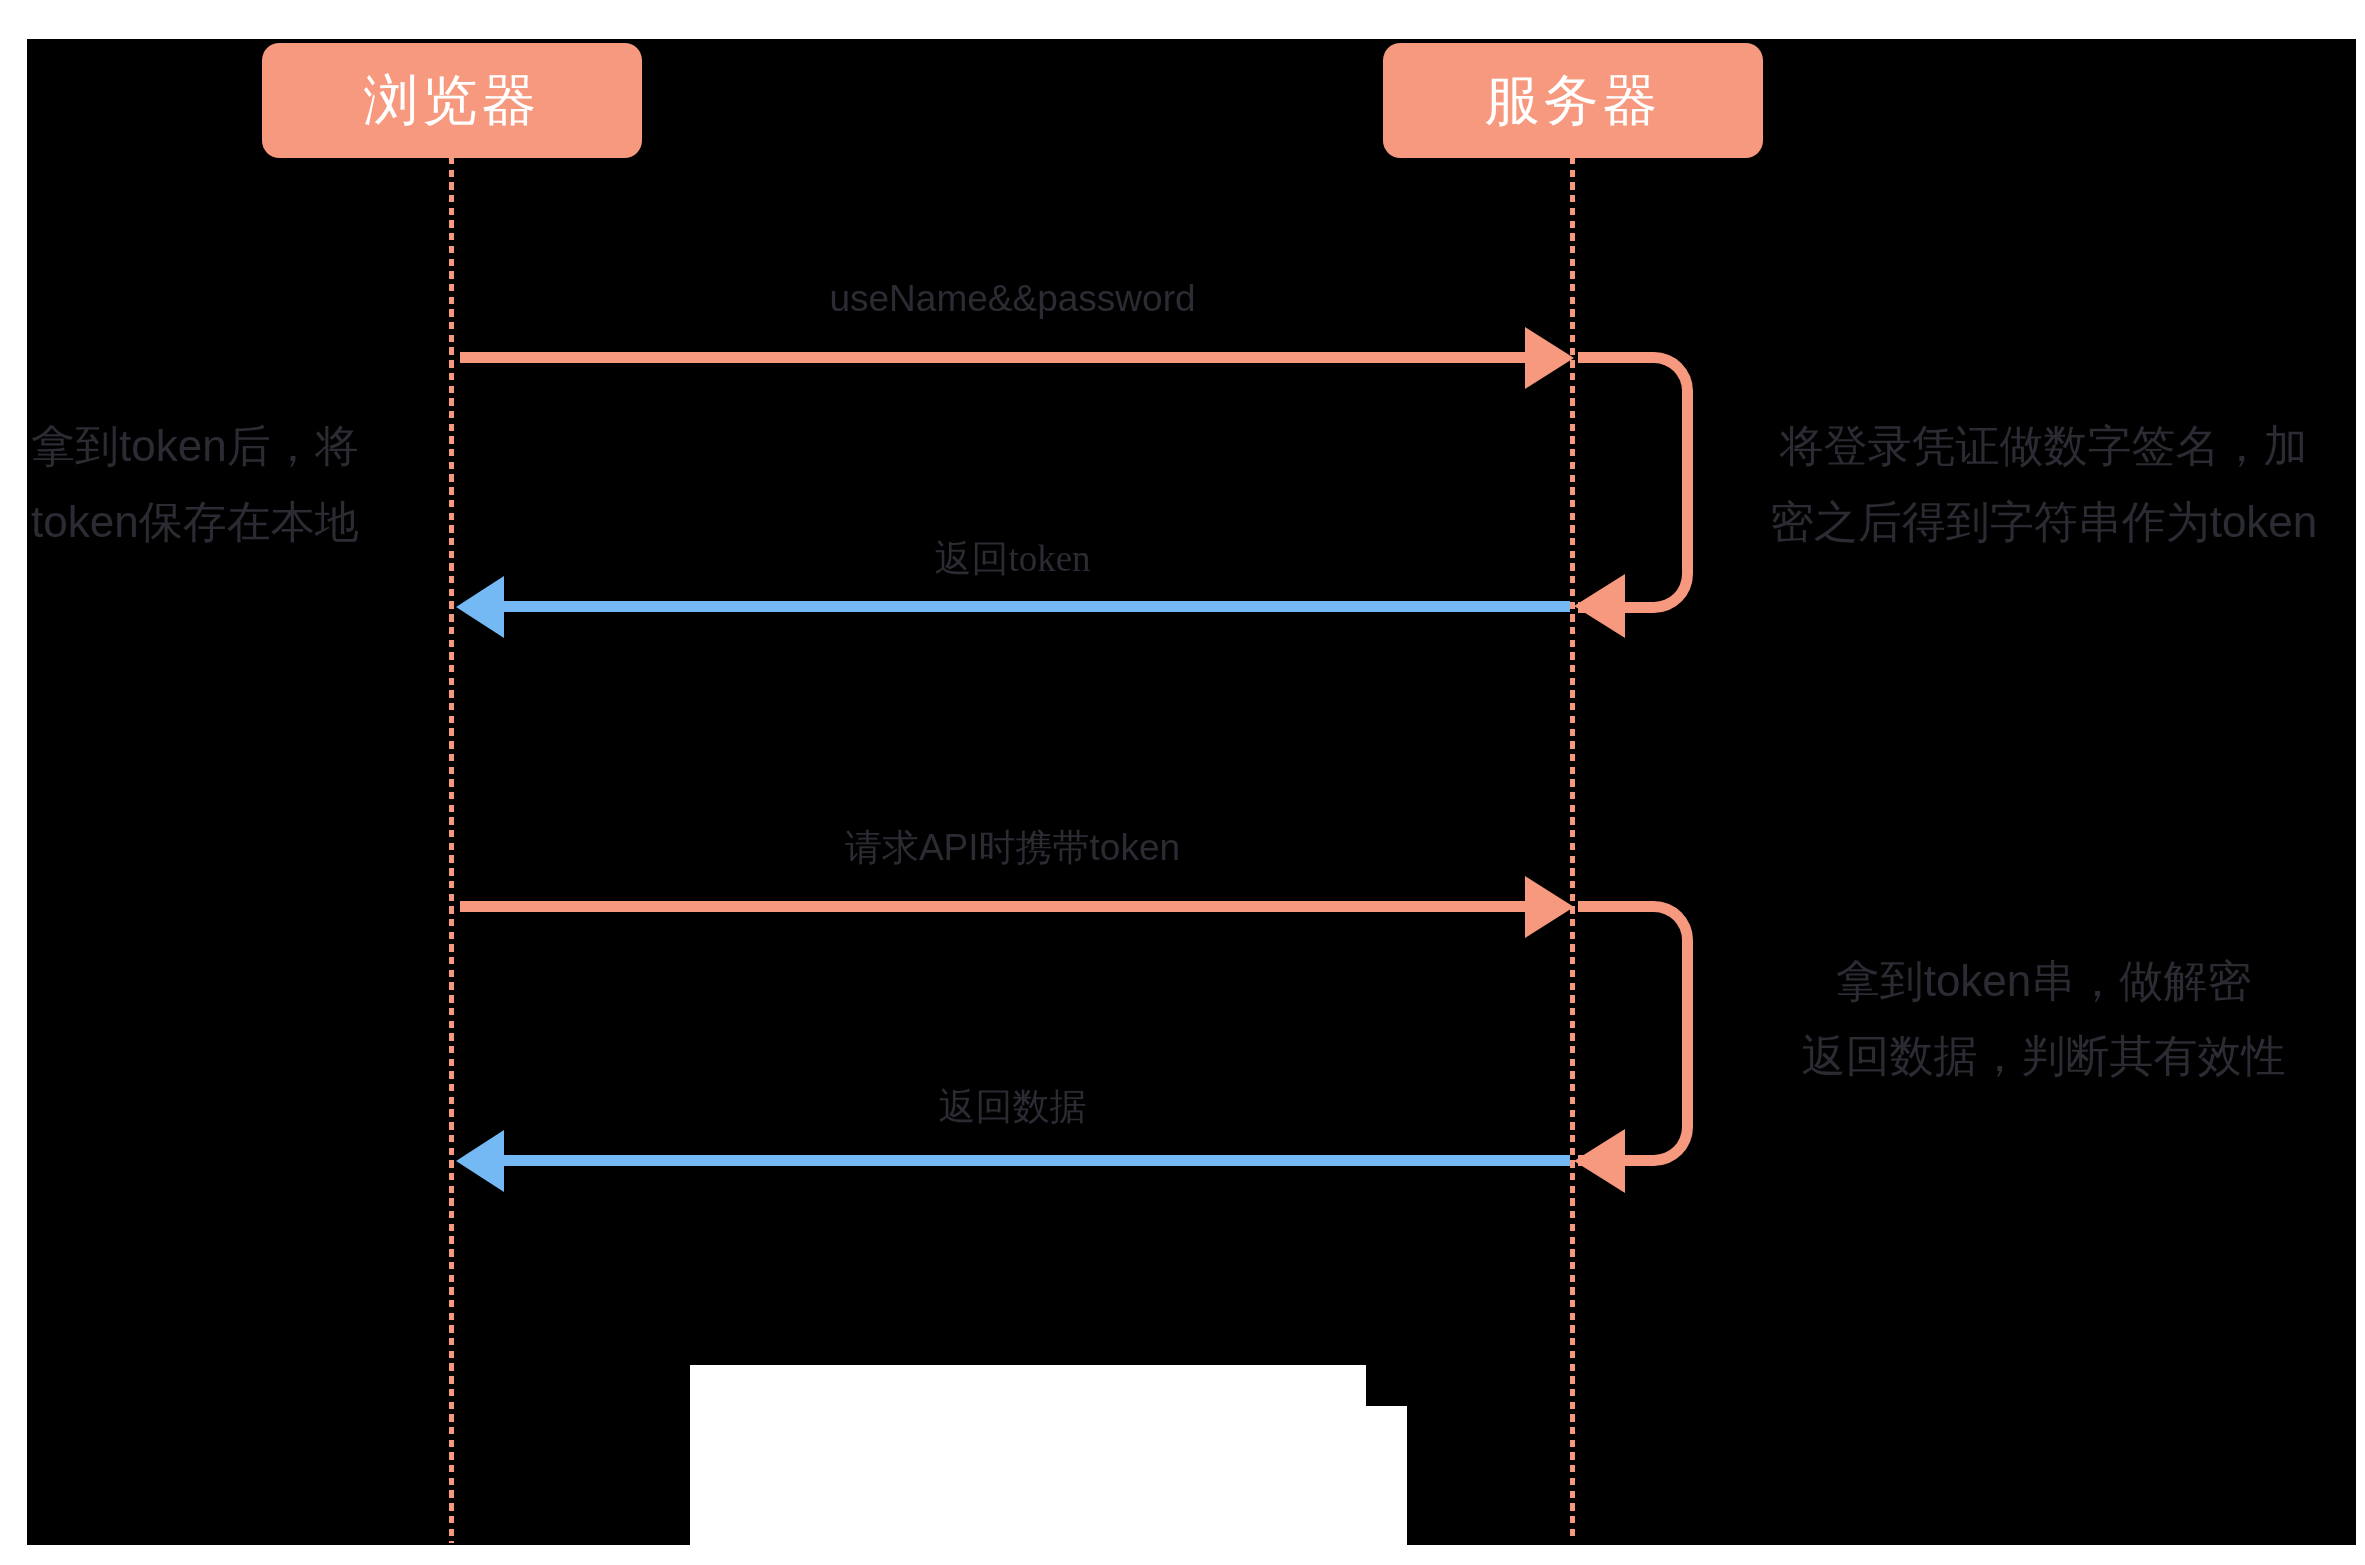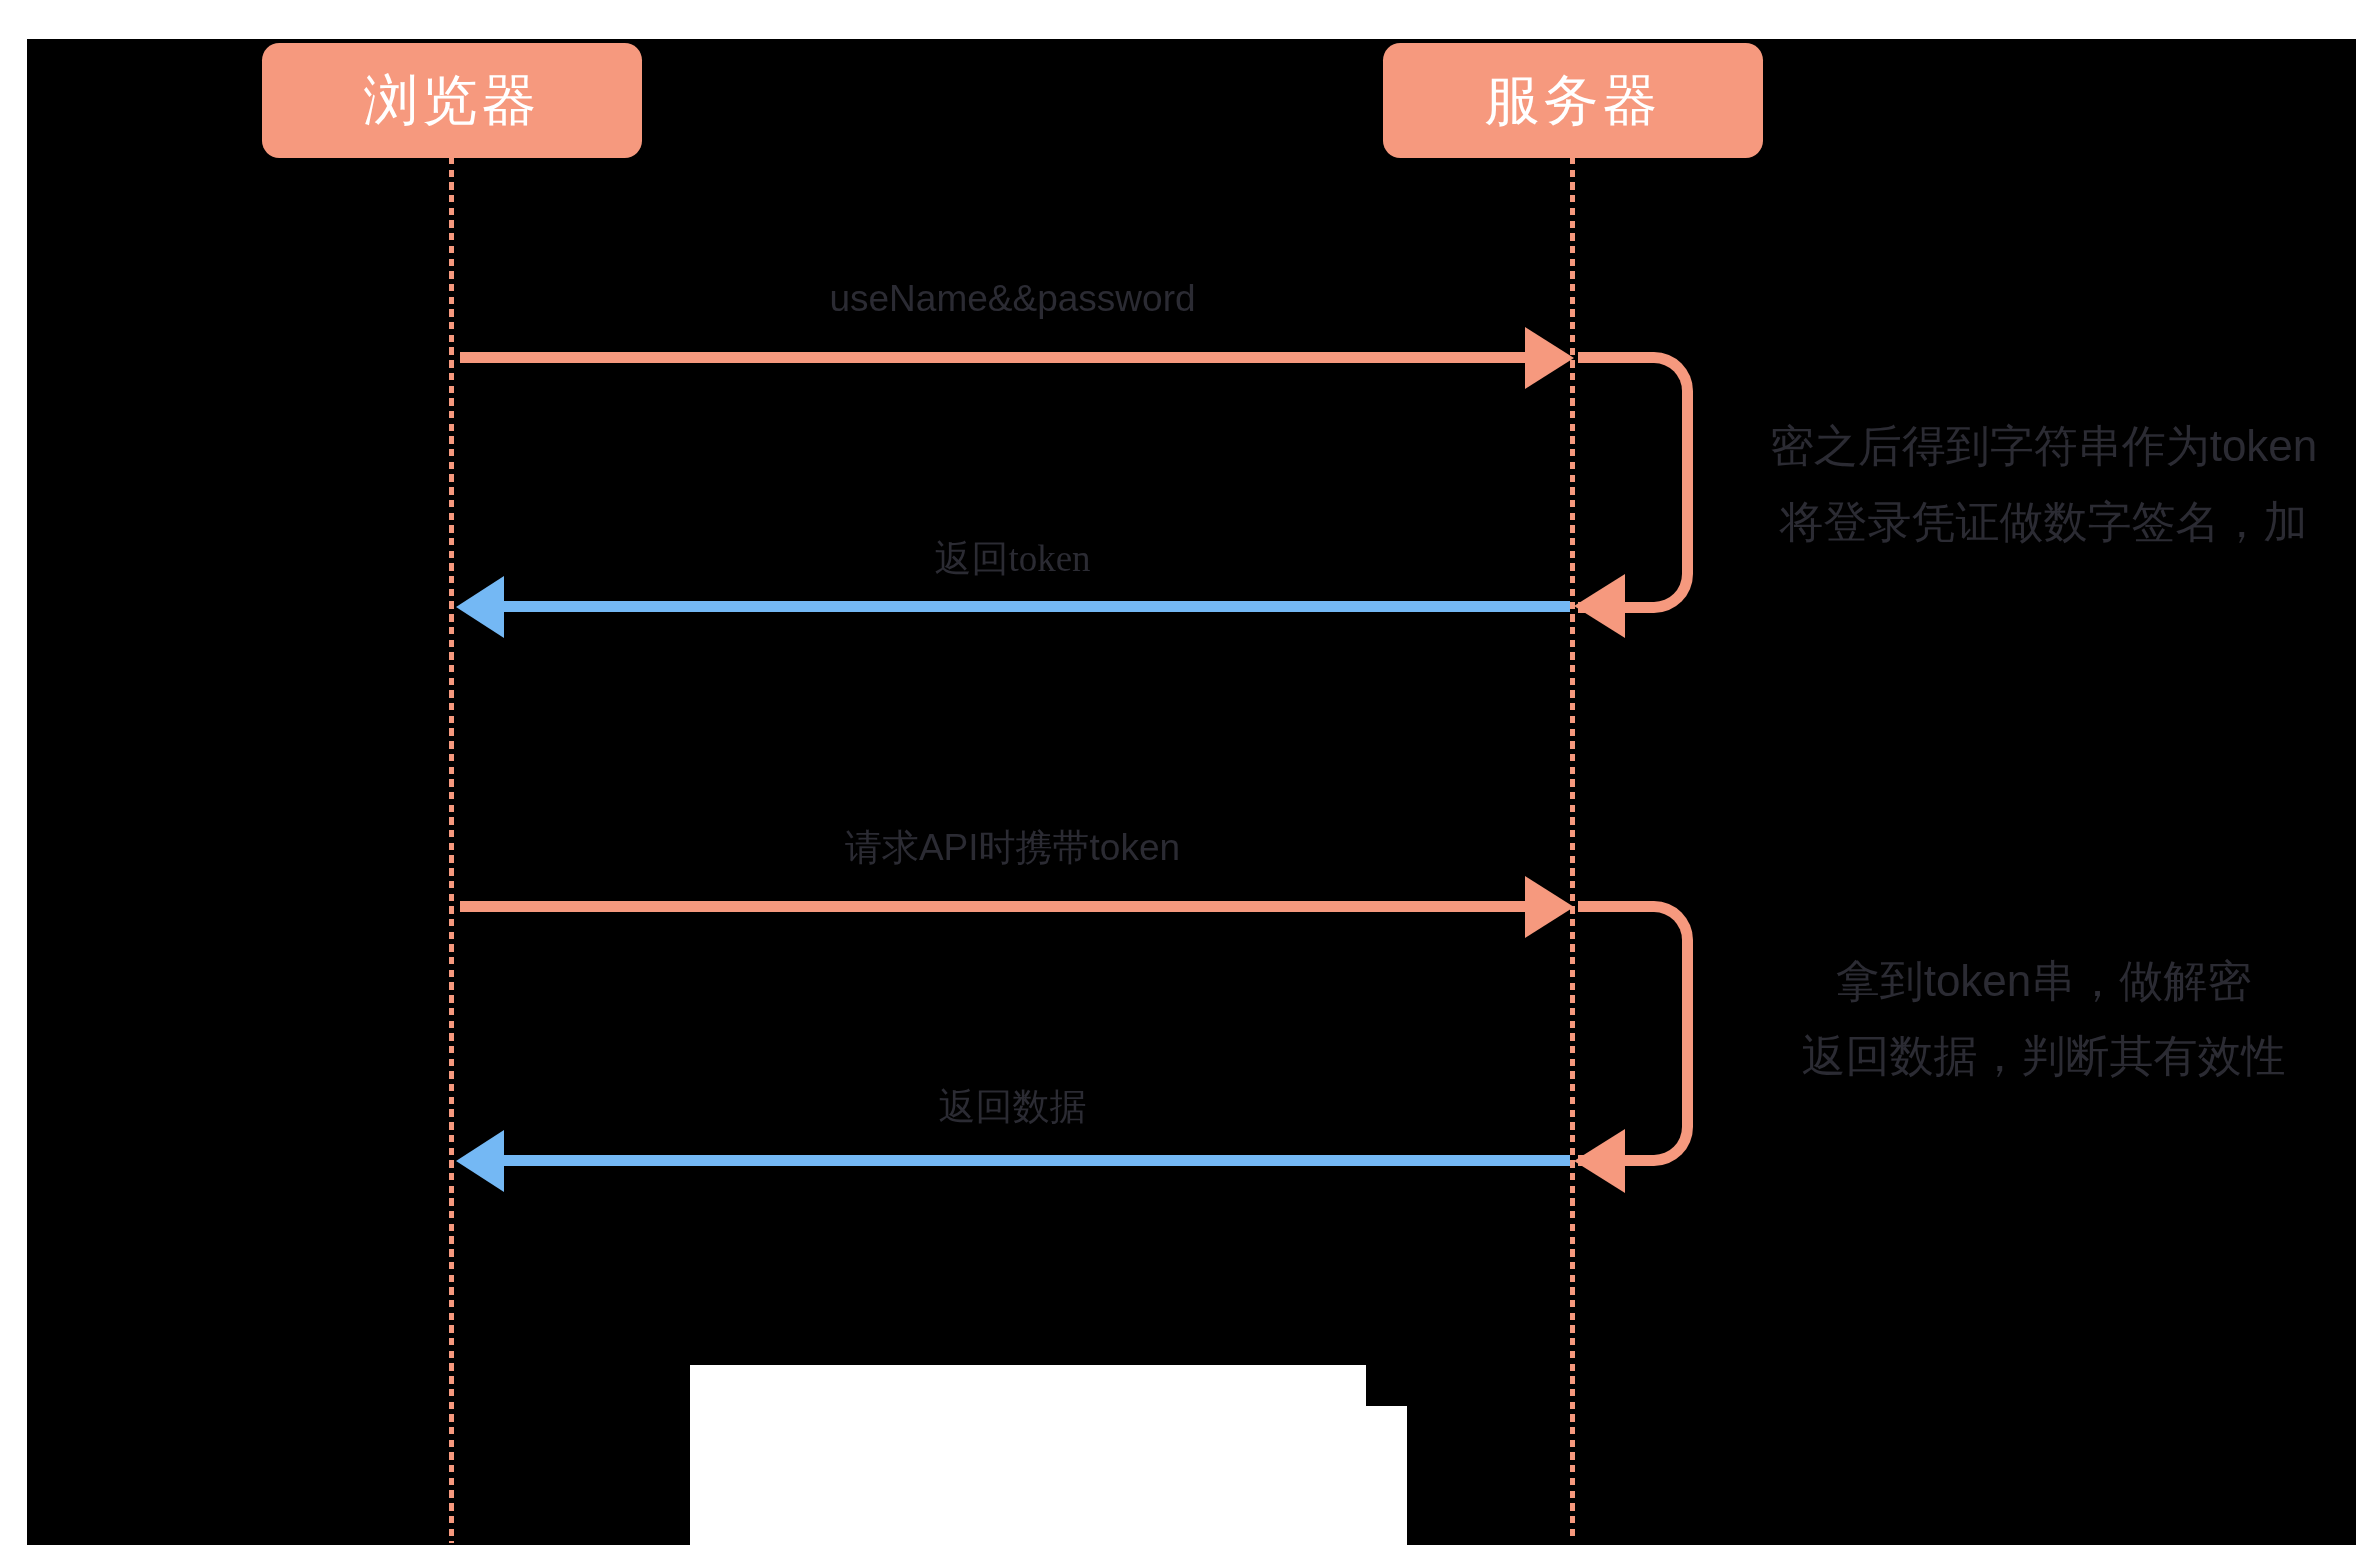--- a/index.html
+++ b/index.html
@@ -137,23 +137,27 @@
   <div class="shaft shaft-salmon msg3-shaft"></div>
   <div class="head head-right msg3-head"></div>
 
   <div class="bracket bracket2"></div>
   <div class="head head-left-salmon bracket2-head"></div>
 
   <div class="msg-label msg4-label">返回数据</div>
   <div class="shaft shaft-blue msg4-shaft"></div>
   <div class="head head-left-blue msg4-head"></div>
 
+  <div class="note note-left">
+    <div>拿到token后，将</div>
+    <div>token保存在本地</div>
+  </div>
   <div class="note note-right-1">
+    <div>将登录凭证做数字签名，加</div>
     <div>密之后得到字符串作为token</div>
-    <div>将登录凭证做数字签名，加</div>
   </div>
   <div class="note note-right-2">
     <div>拿到token串，做解密</div>
     <div>返回数据，判断其有效性</div>
   </div>
 
 </div>
 
 
 </body></html>

